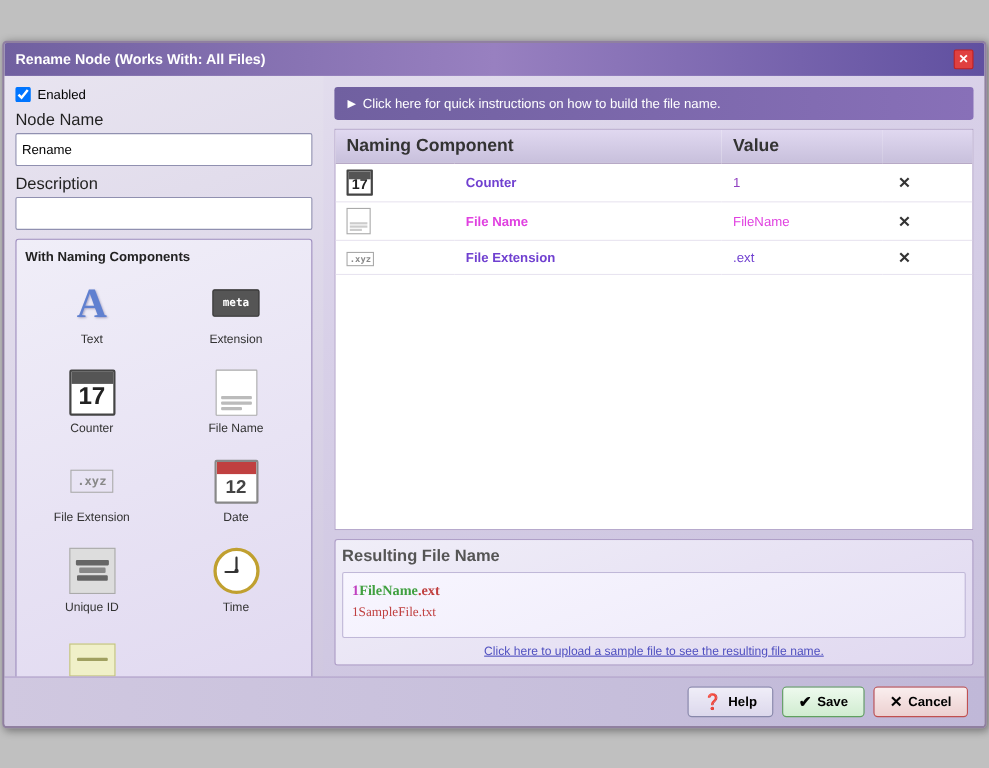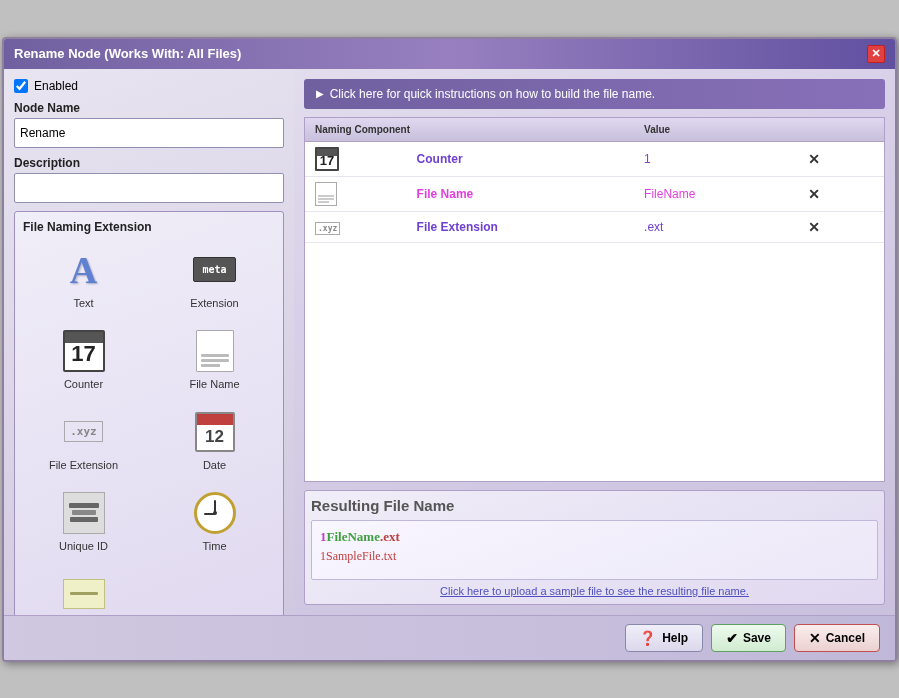--- a/index.html
+++ b/index.html
@@ -64,22 +64,22 @@
     }
     .enabled-row {
       display: flex;
       gap: 6px;
     }
     .enabled-row input[type=checkbox] {
       width: 14px;
       height: 14px;
     }
     .field-label {
-      font-size: 12px;
-      font-weight: bold;
+      font-size: 15px;
+      font-weight: normal;
       color: #222;
       margin-bottom: 3px;
     }
     .text-input {
       width: 100%;
       height: 24px;
       border: 1px solid #9090b0;
       background: white;
       padding: 14px 5px;
       font-size: 12px;
@@ -152,21 +152,21 @@
     }
     .naming-table {
       width: 100%;
       border-collapse: collapse;
     }
     .naming-table th {
       background: linear-gradient(180deg, #e0d8f0, #c8c0dc);
       border-bottom: 1px solid #b0a0c0;
       padding: 6px 10px;
       text-align: left;
-      font-size: 10px;
+      font-size: 16px;
       font-weight: bold;
       color: #333;
     }
     .naming-table td {
       padding: 5px 10px;
       border-bottom: 1px solid #e8e4f0;
       font-size: 12px;
       vertical-align: middle;
     }
     .component-name-counter { color: #7040d0; font-weight: bold; }
@@ -288,21 +288,21 @@
         <div class="field-label">Node Name</div>
         <input class="text-input" type="text" value="Rename" style="">
       </div>
 
       <div>
         <div class="field-label">Description</div>
         <input class="text-input" type="text" style="">
       </div>
 
       <div class="components-section">
-        <div class="components-title">File Naming Extension</div>
+        <div class="components-title">With Naming Components</div>
         <div class="components-grid">
 
           <div class="component-item">
             <div class="comp-icon">
               <span style="font-size:38px;font-weight:bold;color:#6080d0;font-family:serif;text-shadow:1px 1px 2px rgba(0,0,80,0.3);">A</span>
             </div>
             <span class="comp-label">Text</span>
           </div>
 
           <div class="component-item">

